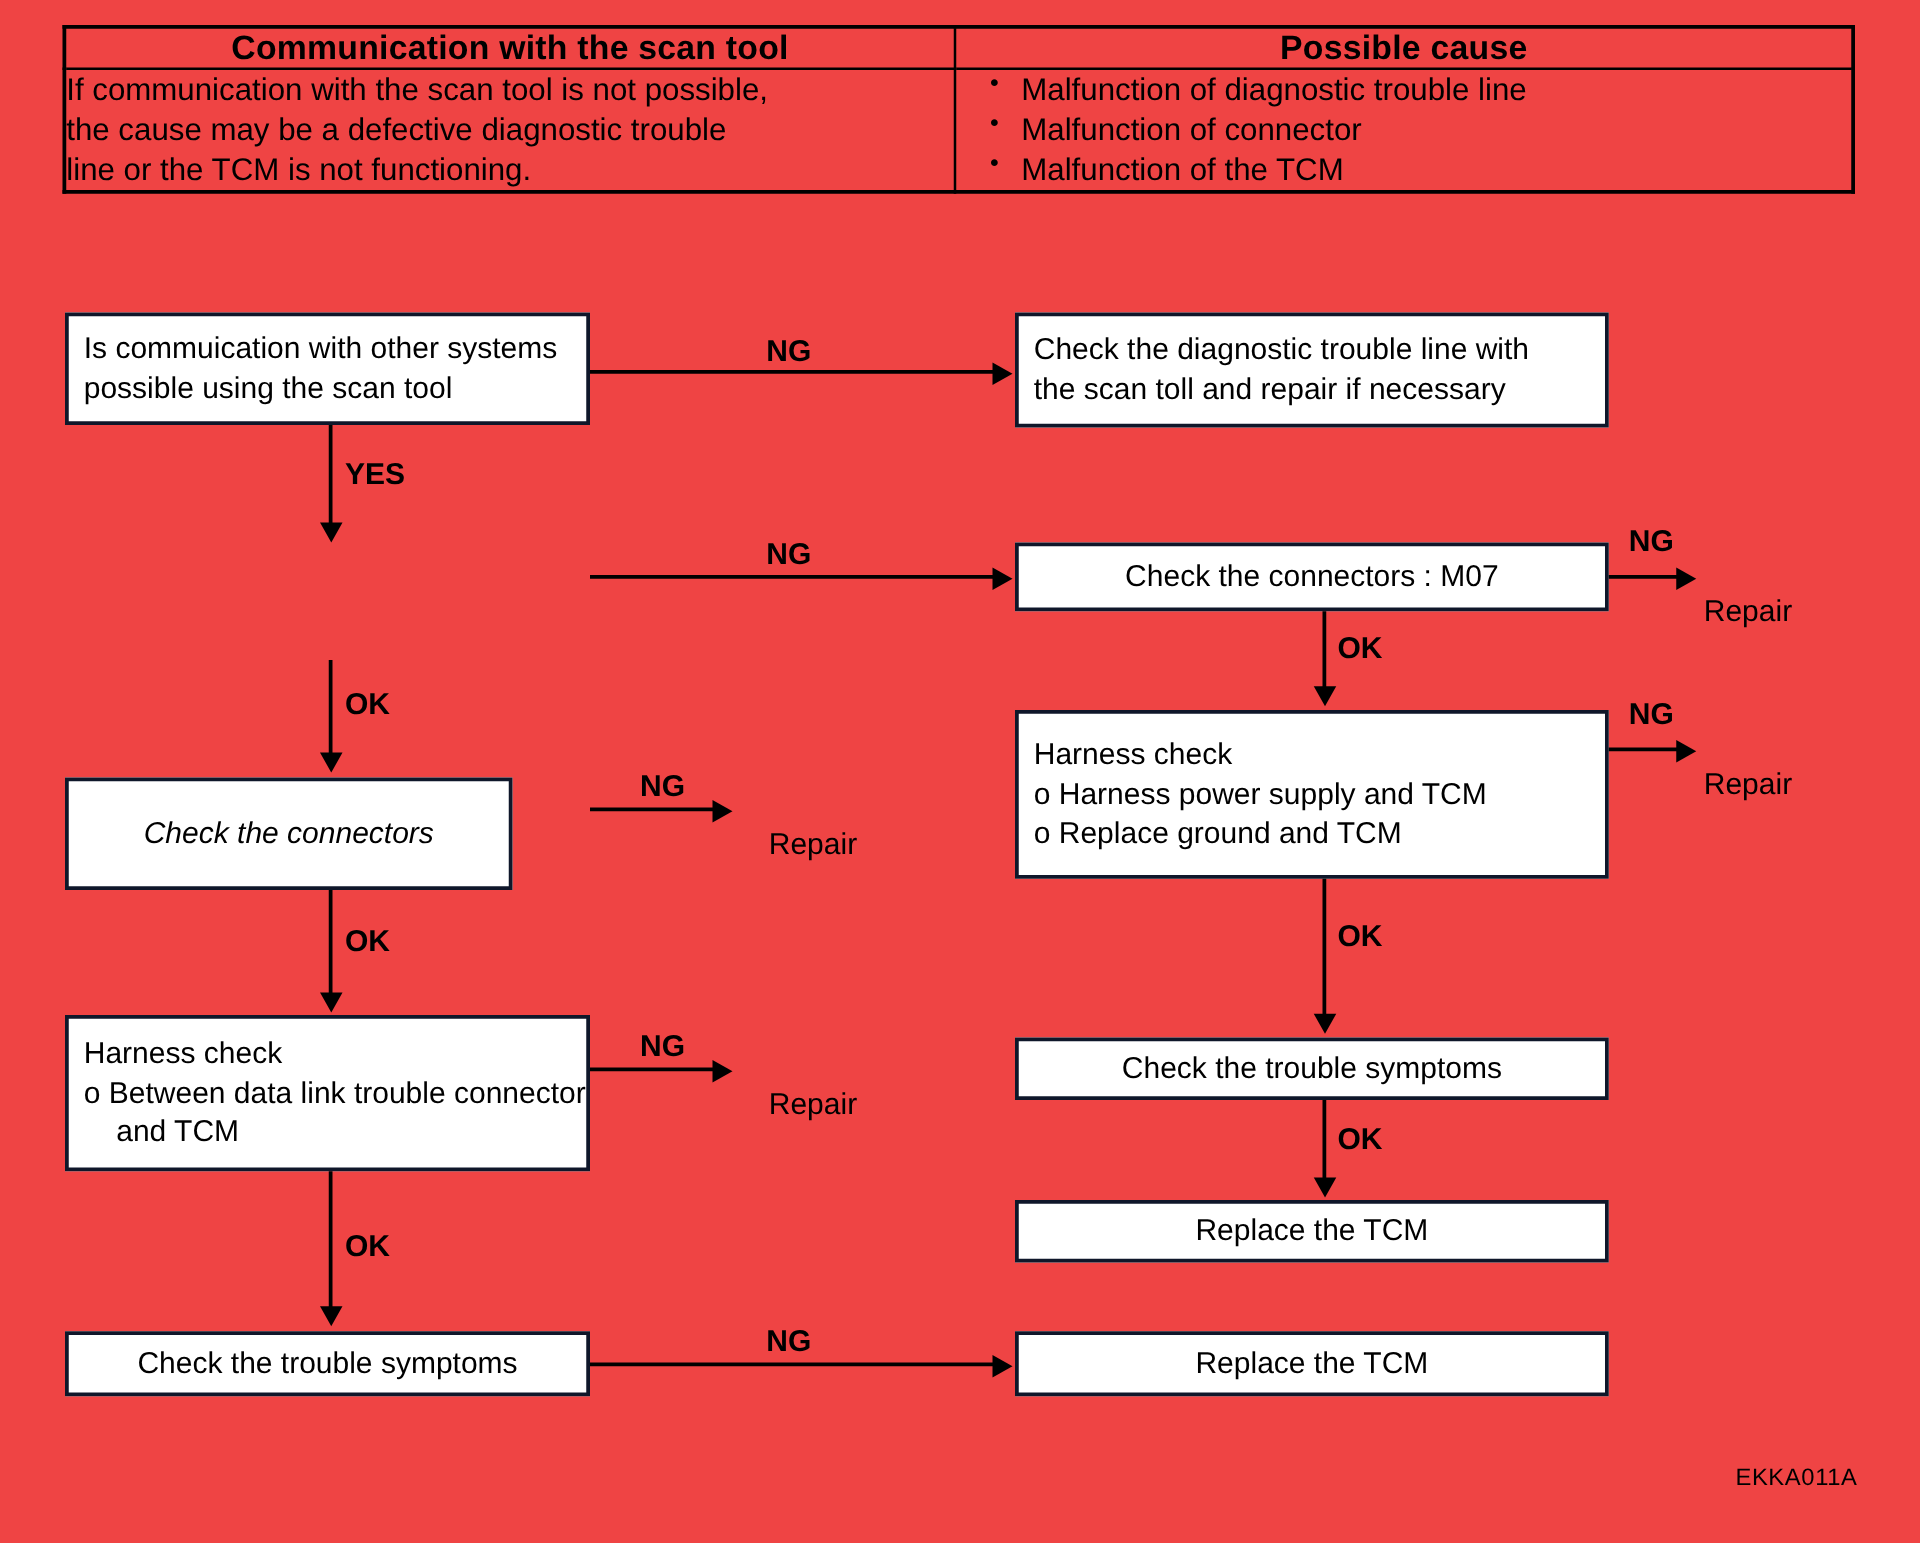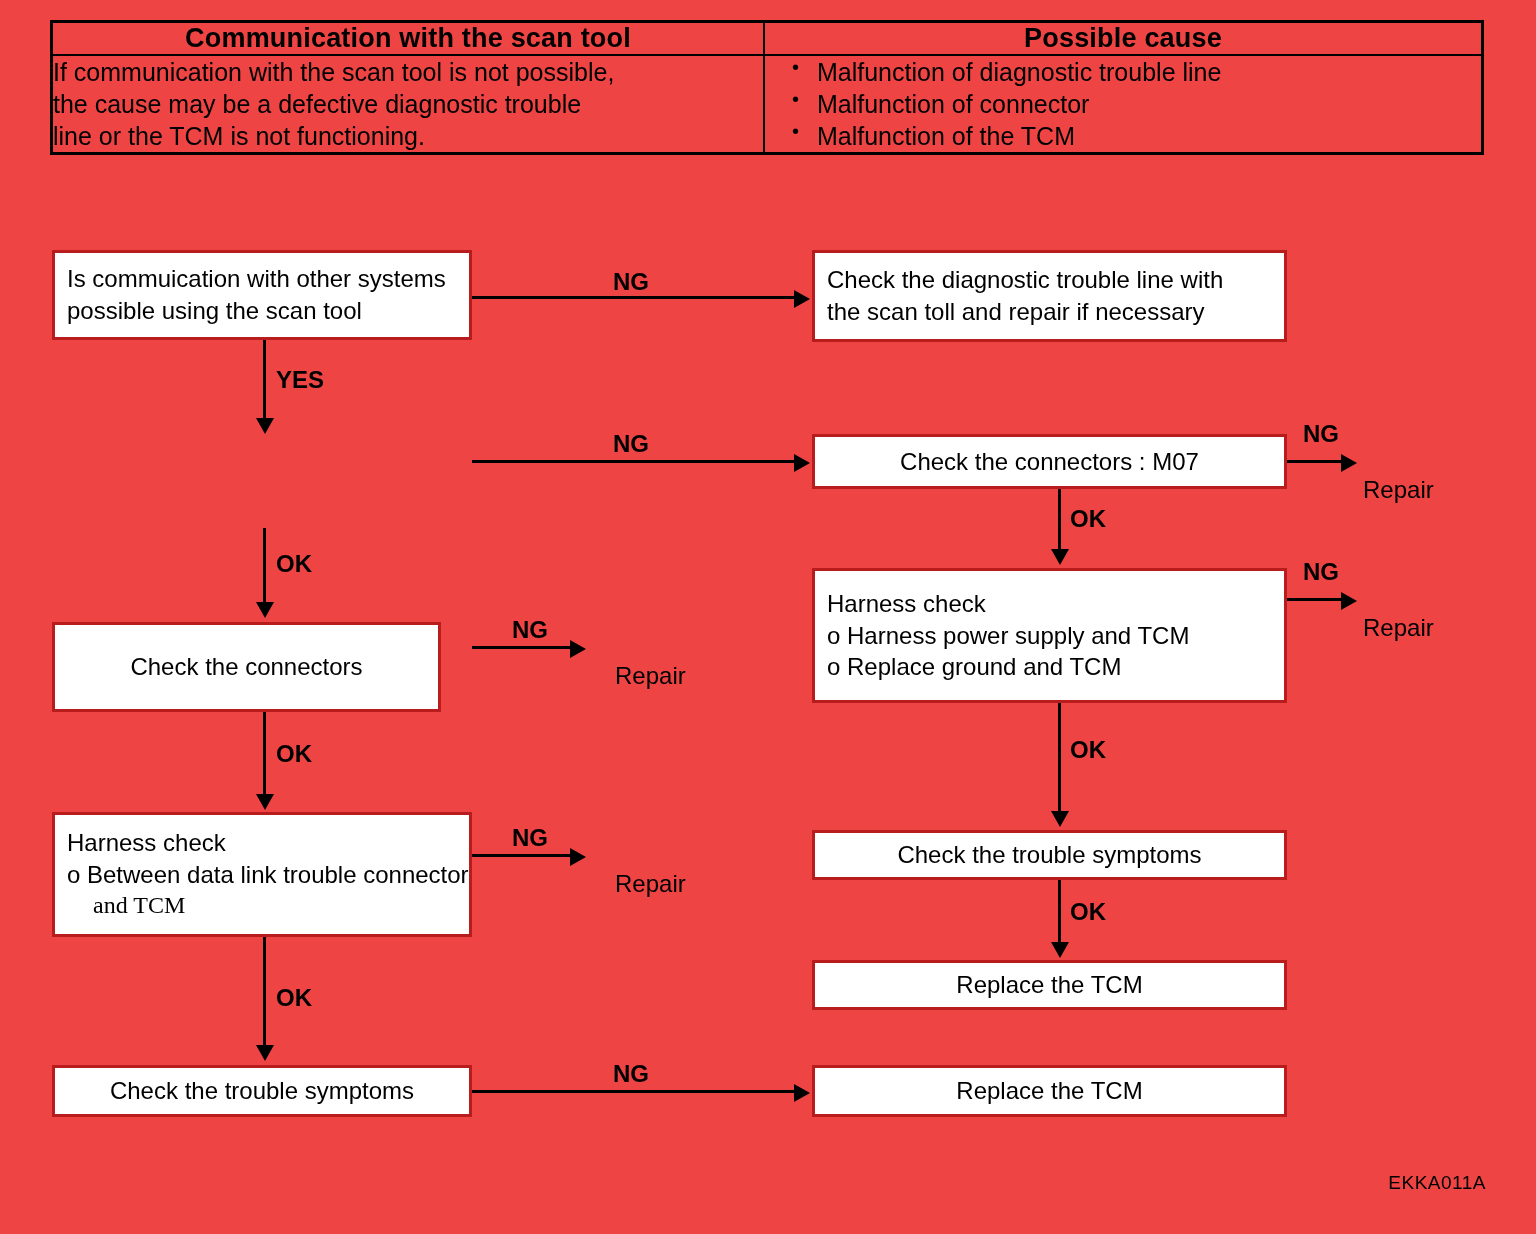--- a/index.html
+++ b/index.html
@@ -65,34 +65,34 @@
     content: "\2022";
     position: absolute;
     left: -25px;
     top: -1px;
     font-size: 20px;
   }
 
   
   .node {
     position: absolute;
-    border: 3px solid #b91c1c;
+    border: 3px solid #0f172a;
     background: #fff;
     box-sizing: border-box;
     font-size: 24px;
     line-height: 1.32;
     display: flex;
     flex-direction: column;
     justify-content: center;
   }
   .node.center { align-items: center; text-align: center; }
   .node.left   { align-items: flex-start; text-align: left; }
   .node .pad { padding: 0 12px; width: 100%; box-sizing: border-box; }
   .node .ln { display: block; white-space: nowrap; }
-  .node .ln.indent { padding-left: 26px; font-family: Liberation Serif, serif; }
+  .node .ln.indent { padding-left: 26px; }
 
   .plain-label {
     position: absolute;
     font-size: 24px;
     white-space: nowrap;
     margin-top: 30px;
   }
 
   
   .hline {
@@ -177,21 +177,21 @@
     </div>
   </div>
 
 
   <div class="node center" style="left:812px; top:434px; width:475px; height:55px;">
     <div class="pad">
       <span class="ln">Check the connectors : M07</span>
     </div>
   </div>
 
-  <div class="node center" style="left:52px; top:622px; width:389px; height:90px;">
+  <div class="node center" style="left:52px; top:622px; width:358px; height:90px;font-style:italic;">
     <div class="pad">
       <span class="ln">Check the connectors</span>
     </div>
   </div>
 
   <div class="node left" style="left:812px; top:568px; width:475px; height:135px;">
     <div class="pad">
       <span class="ln">Harness check</span>
       <span class="ln">o Harness power supply and TCM</span>
       <span class="ln">o Replace ground and TCM</span>

